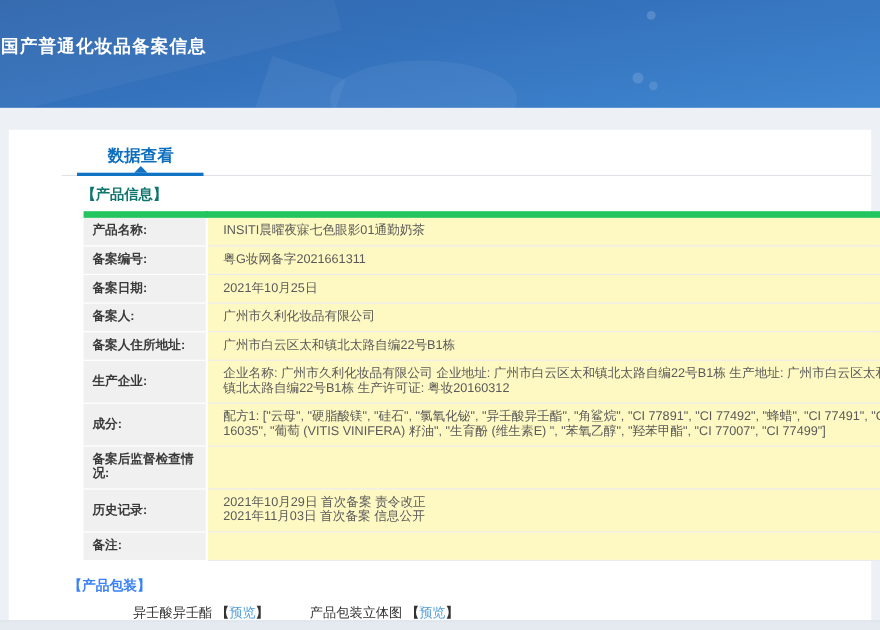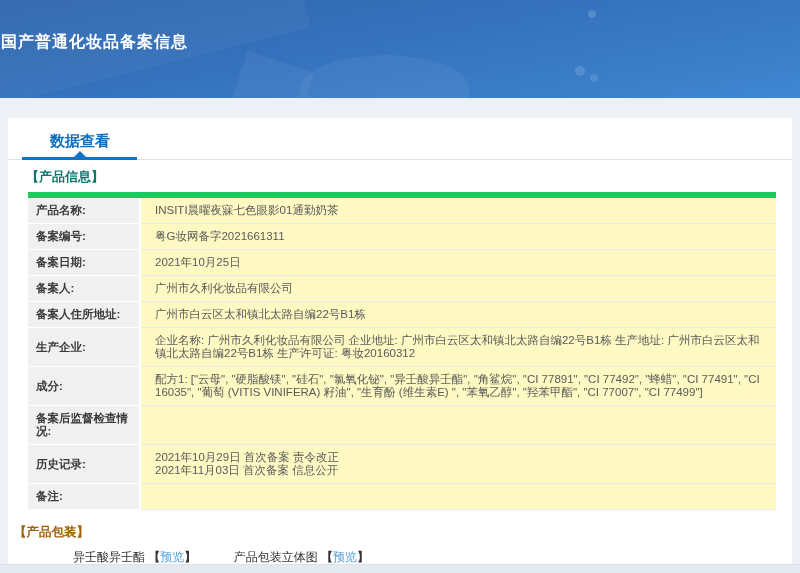--- a/index.html
+++ b/index.html
@@ -38,20 +38,21 @@
     position: absolute; left: 1px; top: 32px;
     color: #ffffff; font-size: 16px; font-weight: bold;
     letter-spacing: 1px;
   }
 
   
   .card {
     position: absolute;
     left: 8px; right: 8px; top: 118px; height: 447px;
     background: #ffffff;
+    padding-left: 48px;
   }
 
   
   .tabbar { position: relative; height: 42px; }
   .tab {
     display: inline-block; margin: 14px 0 0 42px;
     color: #0e6fbe; font-size: 15px; font-weight: bold;
     cursor: pointer;
   }
   .tab-hairline { position: absolute; left: 0; right: 0; bottom: 0; height: 1px; background: #dfe3e7; }
@@ -91,21 +92,21 @@
     color: #5a5a5a;
     padding: 6px 10px 6px 14px;
     border-bottom: 1px solid #ebebee;
     border-left: 2px solid #ffffff;
   }
   td.val-pre { white-space: pre-line; }
 
   
   .pkg-heading {
     margin: 14px 0 0 6px;
-    font-size: 12.5px; font-weight: bold; color: #a16207;
+    font-size: 12.5px; font-weight: bold; color: #3b82f6;
   }
   .pkg-row { margin: 8px 0 0 65px; font-size: 12px; color: #333; }
   .pkg-item { display: inline-block; margin-right: 34px; }
   .pkg-item .bracket { color: #333; font-weight: bold; }
   a.link { color: #4f9edb; text-decoration: none; cursor: pointer; }
 
   
   .footer-strip {
     position: absolute; left: 0; right: 0; bottom: 0; height: 8px;
     background: #e4eaf0; border-top: 1px solid #d9e2ec;

